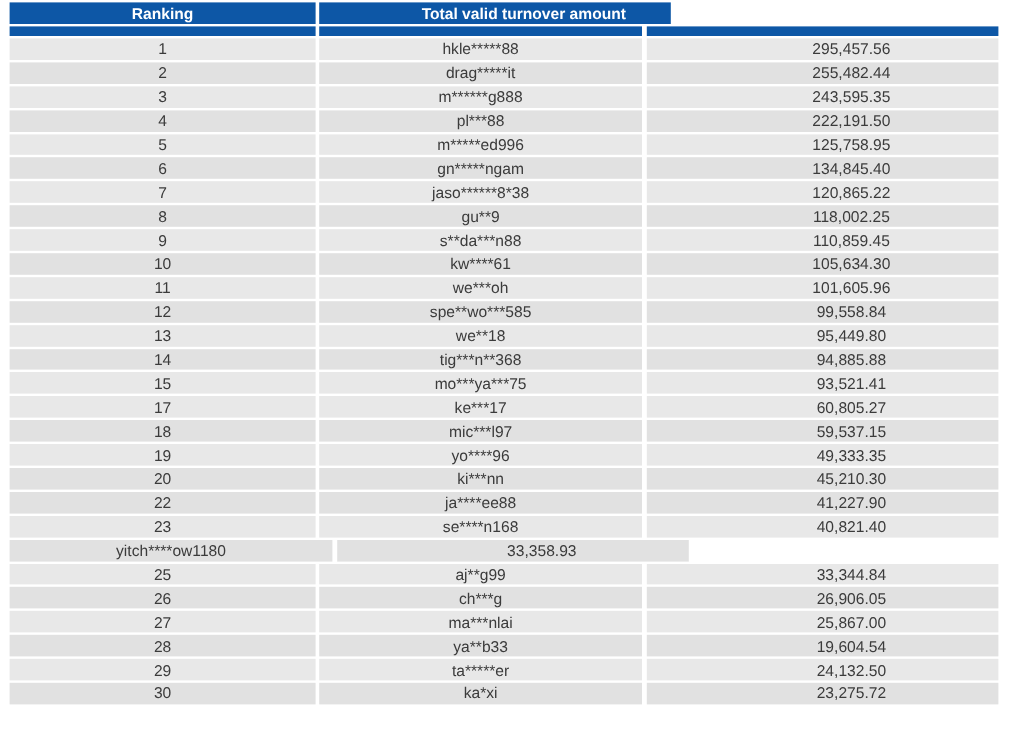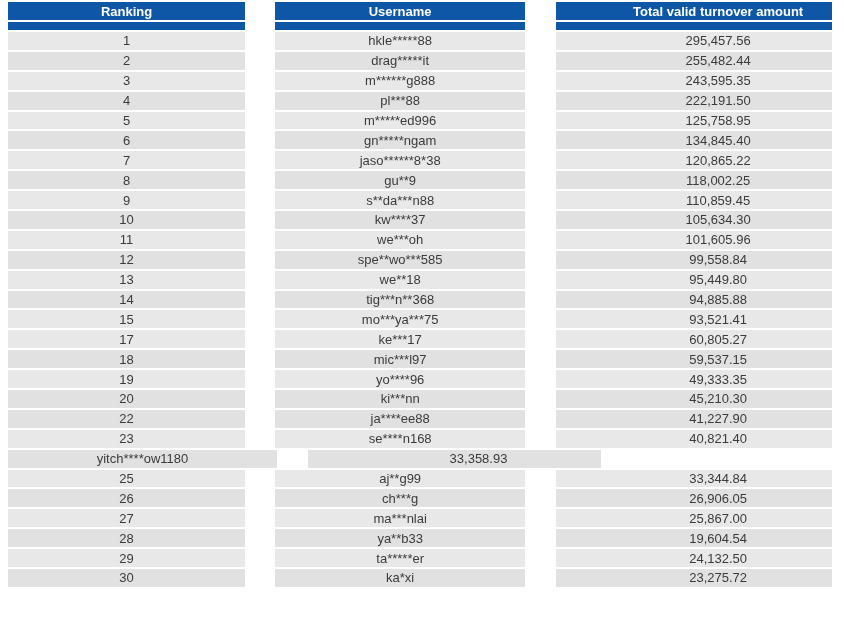--- a/index.html
+++ b/index.html
@@ -13,21 +13,20 @@
   }
   .table-wrap {
     position: absolute;
     left: 8px;
     top: 2px;
     width: 824px;
   }
   .row {
     display: flex;
     width: 824px;
-    gap: 27px;
   }
   .cell {
     display: flex;
     align-items: center;
     justify-content: center;
     box-sizing: border-box;
     overflow: hidden;
     white-space: nowrap;
   }
   .col1 { width: 255px; margin-right: 3px; }
@@ -62,21 +61,20 @@
   }
   .tr.odd .cell  { background: #e8e8e8; }
   .tr.even .cell { background: #e1e1e1; }
 </style>
 </head>
 <body>
 
 <div class="table-wrap">
   <div class="row thead">
     <div class="cell col1">Ranking</div>
-    <div class="cell col2">Username</div>
     <div class="cell col3">Total valid turnover amount</div>
   </div>
   <div class="row thead-sub">
     <div class="cell col1"></div>
     <div class="cell col2"></div>
     <div class="cell col3"></div>
   </div>
   <div class="tbody" id="tbody">
       <div class="row tr odd">
         <div class="cell col1">1</div>
@@ -118,21 +116,21 @@
         <div class="cell col2">gu**9</div>
         <div class="cell col3">118,002.25</div>
       </div>
       <div class="row tr odd">
         <div class="cell col1">9</div>
         <div class="cell col2">s**da***n88</div>
         <div class="cell col3">110,859.45</div>
       </div>
       <div class="row tr even">
         <div class="cell col1">10</div>
-        <div class="cell col2">kw****37</div>
+        <div class="cell col2">kw****61</div>
         <div class="cell col3">105,634.30</div>
       </div>
       <div class="row tr odd">
         <div class="cell col1">11</div>
         <div class="cell col2">we***oh</div>
         <div class="cell col3">101,605.96</div>
       </div>
       <div class="row tr even">
         <div class="cell col1">12</div>
         <div class="cell col2">spe**wo***585</div>

